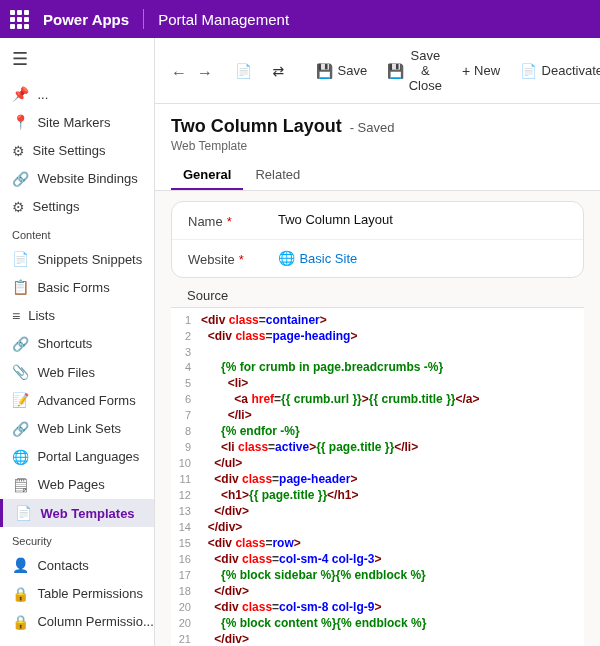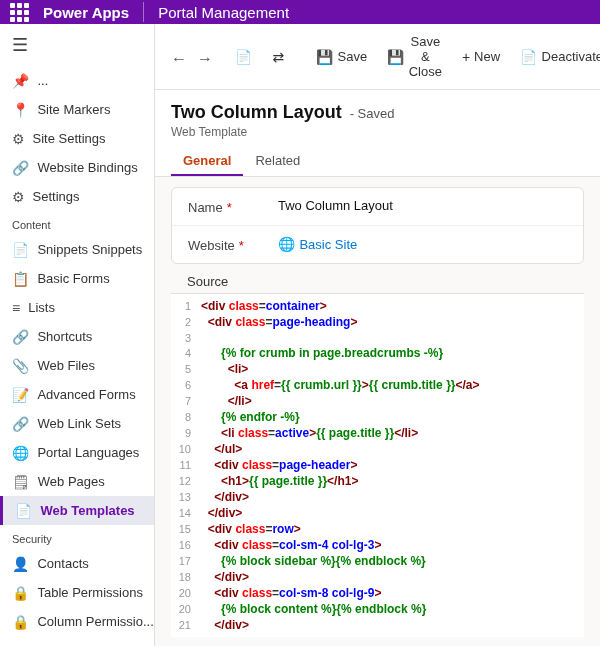--- a/index.html
+++ b/index.html
@@ -1,20 +1,20 @@
 <!DOCTYPE html>
 <html><head>
   <meta charset="utf-8">
   <style>
     * { box-sizing: border-box; margin: 0; padding: 0; font-family: 'Segoe UI', sans-serif; }
     body { width: 600px; height: 646px; overflow: hidden; display: flex; flex-direction: column; }
 
     
     .topbar {
-      display: flex; align-items: center; height: 24px;
+      display: flex; align-items: center; height: 38px;
       background: #6B0FA8; color: white; padding: 0 10px; gap: 10px; flex-shrink: 0;
     }
     .topbar-grid-icon { display: grid; grid-template-columns: repeat(3,5px); grid-template-rows: repeat(3,5px); gap: 2px; margin-right: 4px; }
     .topbar-grid-icon span { width:5px; height:5px; background:white; border-radius:1px; }
     .topbar-appname { font-size: 15px; font-weight: 600; color: white; }
     .topbar-divider { width:1px; height:20px; background:rgba(255,255,255,0.4); margin: 0 4px; }
     .topbar-module { font-size: 15px; color: white; }
 
     
     .main-layout { display: flex; flex: 1; overflow: hidden; }
@@ -59,25 +59,25 @@
     .page-header { padding: 12px 16px 0 16px; background: #fff; border-bottom: 1px solid #e0e0e0; }
     .page-title-row { display: flex; align-items: baseline; gap: 8px; margin-bottom: 2px; }
     .page-title { font-size: 18px; font-weight: 600; color: #111; }
     .page-saved { font-size: 13px; color: #555; }
     .page-subtitle { font-size: 12px; color: #666; margin-bottom: 8px; }
     .page-tabs { display: flex; gap: 0; }
     .page-tab {
       padding: 6px 12px; font-size: 13px; color: #555; cursor: pointer;
       border-bottom: 2px solid transparent;
     }
-    .page-tab.active { color: #c2410c; border-bottom: 2px solid #6B0FA8; font-weight: 600; }
+    .page-tab.active { color: #000000; border-bottom: 2px solid #6B0FA8; font-weight: 600; }
 
     
     .form-body { flex: 1; overflow-y: auto; padding: 10px 16px; background: #faf9f8; }
-    .form-section { background: #fff; border: 1px solid #e0e0e0; border-radius: 6px; padding: 0; }
+    .form-section { background: #fff; border: 1px solid #e0e0e0; border-radius: 12px; padding: 0; }
     .form-field { display: flex; align-items: flex-start; padding: 10px 16px; border-bottom: 1px solid #f0f0f0; }
     .form-field:last-child { border-bottom: none; }
     .form-label { width: 90px; font-size: 13px; color: #444; padding-top: 2px; flex-shrink: 0; }
     .form-required { color: #c00; margin-left: 4px; }
     .form-value { font-size: 13px; color: #111; flex: 1; }
     .form-link { color: #0078d4; text-decoration: none; cursor: pointer; display: flex; align-items: center; gap: 4px; }
     .globe-icon { font-size: 14px; }
     .source-label { font-size: 13px; color: #333; font-weight: 500; padding: 10px 16px 4px 16px; }
 
     

